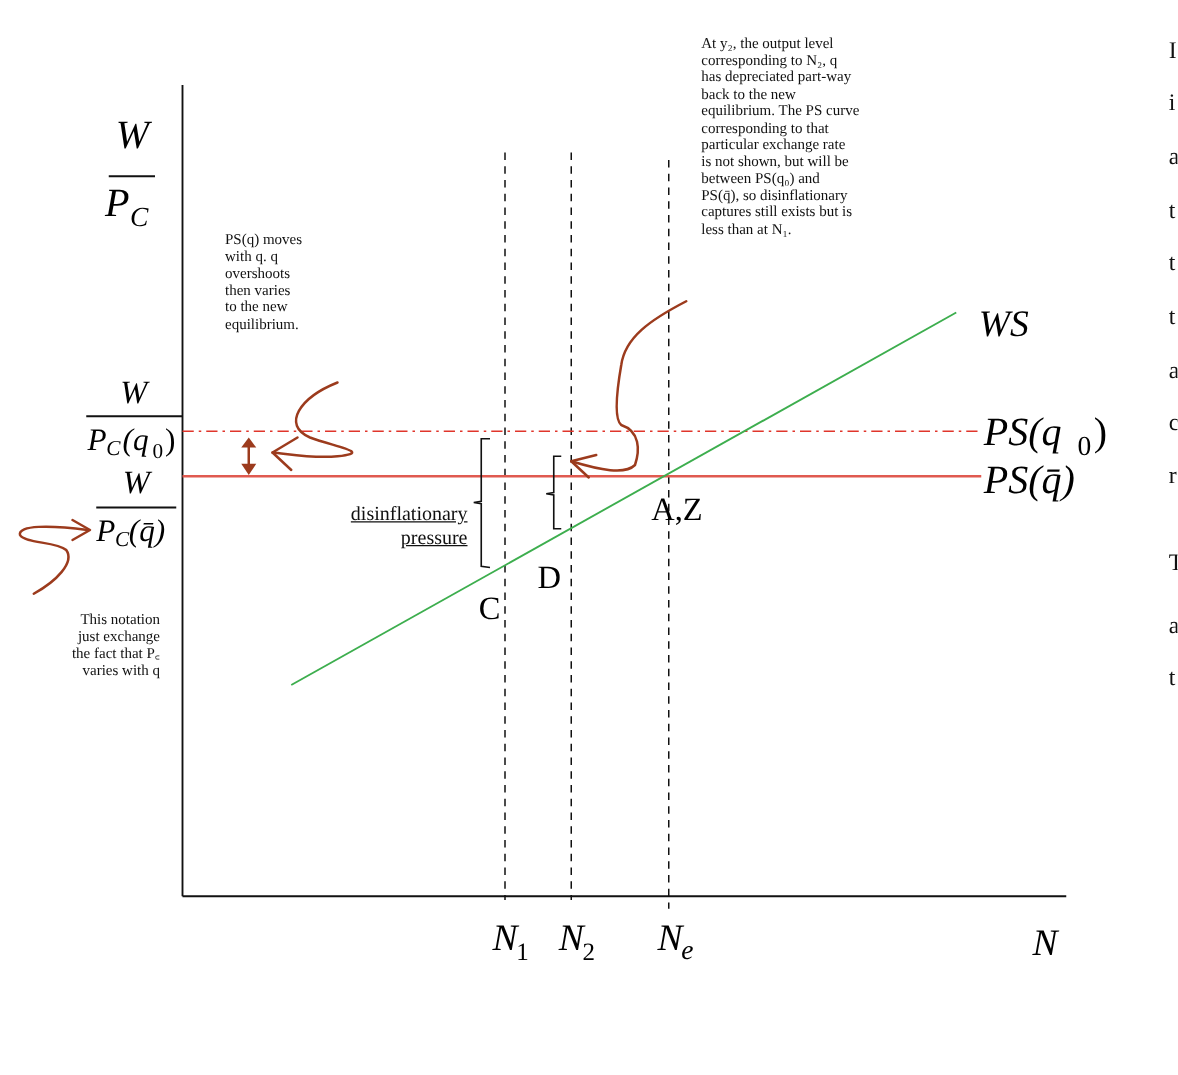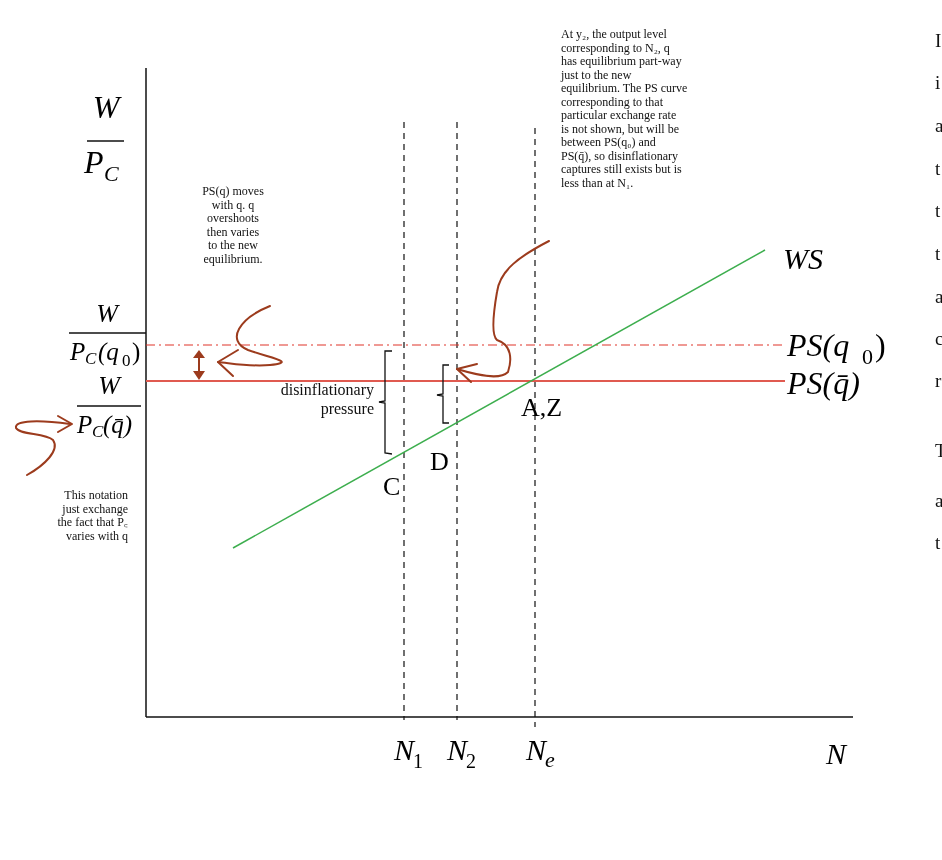--- a/index.html
+++ b/index.html
@@ -1,22 +1,22 @@
 <!DOCTYPE html>
 <html><head>
 <meta charset="utf-8">
 <style>
   html, body { margin: 0; padding: 0; background: #ffffff; }
   body { width: 942px; height: 860px; position: relative; overflow: hidden; font-family: "Liberation Serif", "DejaVu Serif", serif; color: #111; }
   #diagram { position: absolute; left: 0; top: 0; width: 942px; height: 860px; }
   .note { position: absolute; font-family: "Liberation Serif", "DejaVu Serif", serif; font-size: 12px; line-height: 13.5px; color: #111; }
   .note-top { left: 561px; top: 28px; width: 225px; text-align: left; }
-  .note-ps { left: 164px; top: 185px; width: 138px; text-align: center; }
+  .note-ps { left: 180px; top: 185px; width: 138px; text-align: left; }
   .note-bottom { left: 0px; top: 489px; width: 128px; text-align: right; }
-  .note-disinf { left: 232px; top: 380px; width: 142px; text-align: right; font-size: 16px; line-height: 19px; }
+  .note-disinf { left: 232px; top: 402px; width: 142px; text-align: right; font-size: 16px; line-height: 19px; text-decoration: underline; }
   .sidebar-text { position: absolute; left: 935px; font-size: 19px; font-family: "Liberation Serif", serif; color: #111; }
 </style>
 </head>
 <body>
 
 <svg id="diagram" width="942" height="860" viewBox="0 0 942 860" xmlns="http://www.w3.org/2000/svg">
 
   <line x1="146" y1="68" x2="146" y2="717" stroke="#111" stroke-width="1.5"></line>
   <line x1="146" y1="717" x2="853" y2="717" stroke="#111" stroke-width="1.5"></line>
 
@@ -97,22 +97,22 @@
   <path d="M 549 241 C 520 256, 500 270, 497 292 C 493 315, 491 335, 497 340 C 512 345, 512 360, 508 372 C 500 380, 480 376, 457 369" fill="none" stroke="#9c3b1d" stroke-width="2" stroke-linecap="round"></path>
   <path d="M 477 364 L 457 369 L 471 382" fill="none" stroke="#9c3b1d" stroke-width="2" stroke-linecap="round" stroke-linejoin="round"></path>
 
   <path d="M 27 475 C 45 465, 60 450, 53 440 C 45 433, 20 435, 16 428 C 14 420, 40 420, 70 424" fill="none" stroke="#9c3b1d" stroke-width="2" stroke-linecap="round"></path>
   <path d="M 58 416 L 72 424 L 58 432" fill="none" stroke="#9c3b1d" stroke-width="2" stroke-linecap="round" stroke-linejoin="round"></path>
 </svg>
 
 <div class="note note-top">
   <div>At y₂, the output level</div>
   <div>corresponding to N₂, q</div>
-  <div>has equilibrium part-way</div>
-  <div>just to the new</div>
+  <div>has depreciated part-way</div>
+  <div>back to the new</div>
   <div>equilibrium. The PS curve</div>
   <div>corresponding to that</div>
   <div>particular exchange rate</div>
   <div>is not shown, but will be</div>
   <div>between PS(q₀) and</div>
   <div>PS(q̄), so disinflationary</div>
   <div>captures still exists but is</div>
   <div>less than at N₁.</div>
 </div>
 

